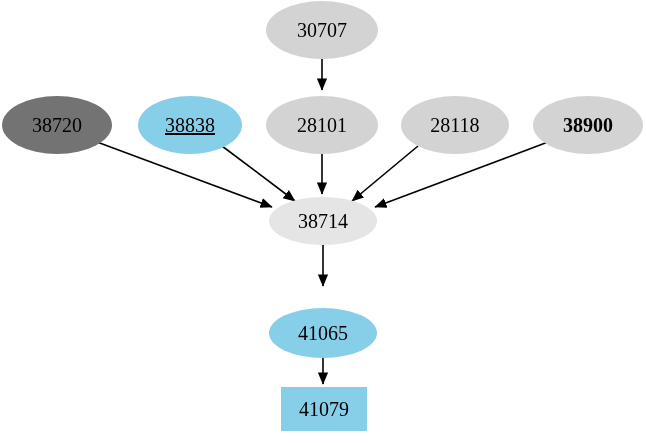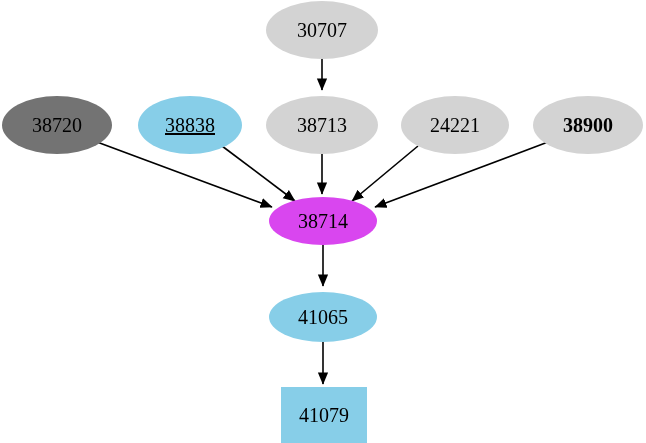--- a/index.html
+++ b/index.html
@@ -66,32 +66,32 @@
       <div class="node node-ellipse" style="left: 266px; top: 1px; width: 112px; height: 58px; background: rgb(211, 211, 211);">
         <span>30707</span>
       </div>
       <div class="node node-ellipse" style="left: 2px; top: 96px; width: 110px; height: 58px; background: #737373;">
         <span>38720</span>
       </div>
       <div class="node node-ellipse" style="left: 138px; top: 96px; width: 104px; height: 58px; background: rgb(135, 206, 232); text-decoration: underline;">
         <span>38838</span>
       </div>
       <div class="node node-ellipse" style="left: 266px; top: 96px; width: 112px; height: 58px; background: rgb(211, 211, 211);">
-        <span>38713</span>
+        <span>28101</span>
       </div>
       <div class="node node-ellipse" style="left: 401px; top: 96px; width: 108px; height: 58px; background: rgb(211, 211, 211);">
-        <span>24221</span>
+        <span>28118</span>
       </div>
       <div class="node node-ellipse" style="left: 533px; top: 96px; width: 110px; height: 58px; background: rgb(211, 211, 211); font-weight: bold;">
         <span>38900</span>
       </div>
-      <div class="node node-ellipse" style="left: 269px; top: 197px; width: 108px; height: 48px; background: #d946ef; font-family: Liberation Serif, serif;">
+      <div class="node node-ellipse" style="left: 269px; top: 197px; width: 108px; height: 48px; background: #e5e5e5; font-family: Liberation Serif, serif;">
         <span>38714</span>
       </div>
-      <div class="node node-ellipse" style="left: 269px; top: 292px; width: 108px; height: 50px; background: rgb(135, 206, 232);">
+      <div class="node node-ellipse" style="left: 269px; top: 308px; width: 108px; height: 50px; background: rgb(135, 206, 232);">
         <span>41065</span>
       </div>
-      <div class="node node-box" style="left: 281px; top: 387px; width: 86px; height: 56px; background: rgb(135, 206, 232);">
+      <div class="node node-box" style="left: 281px; top: 387px; width: 86px; height: 44px; background: rgb(135, 206, 232);">
         <span>41079</span>
       </div>
     </div>
 
 </div>
 
 </body></html>

